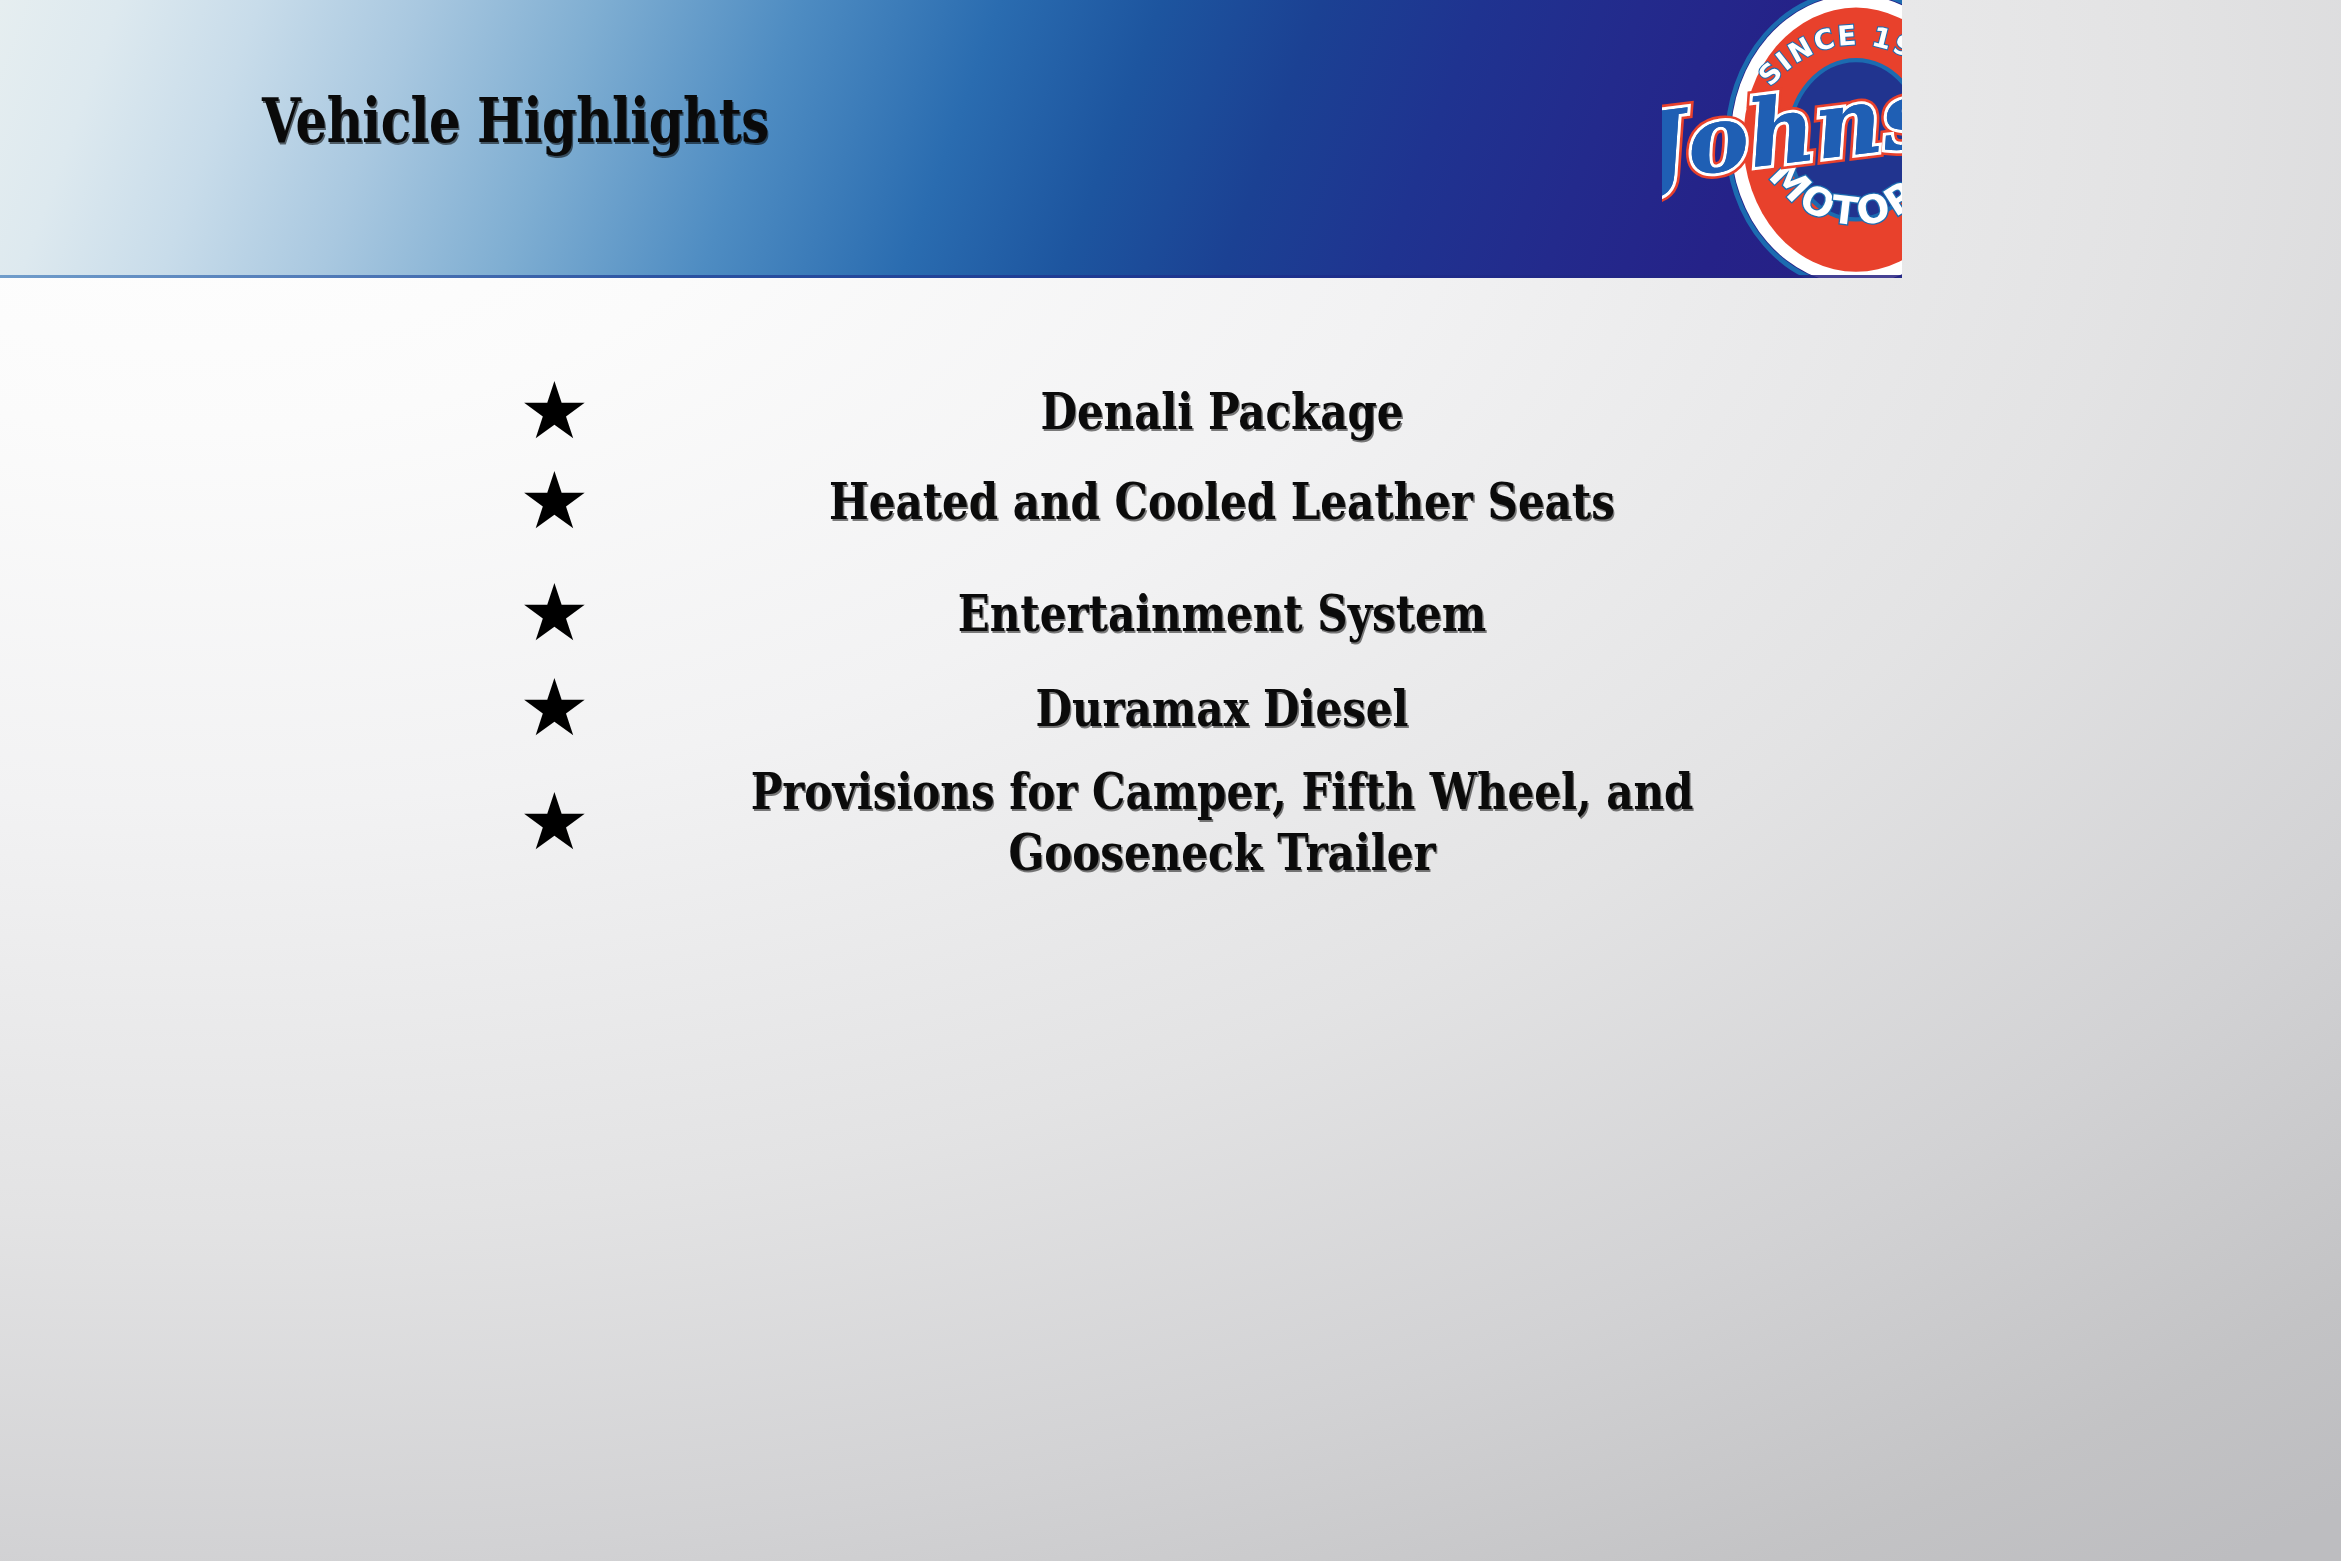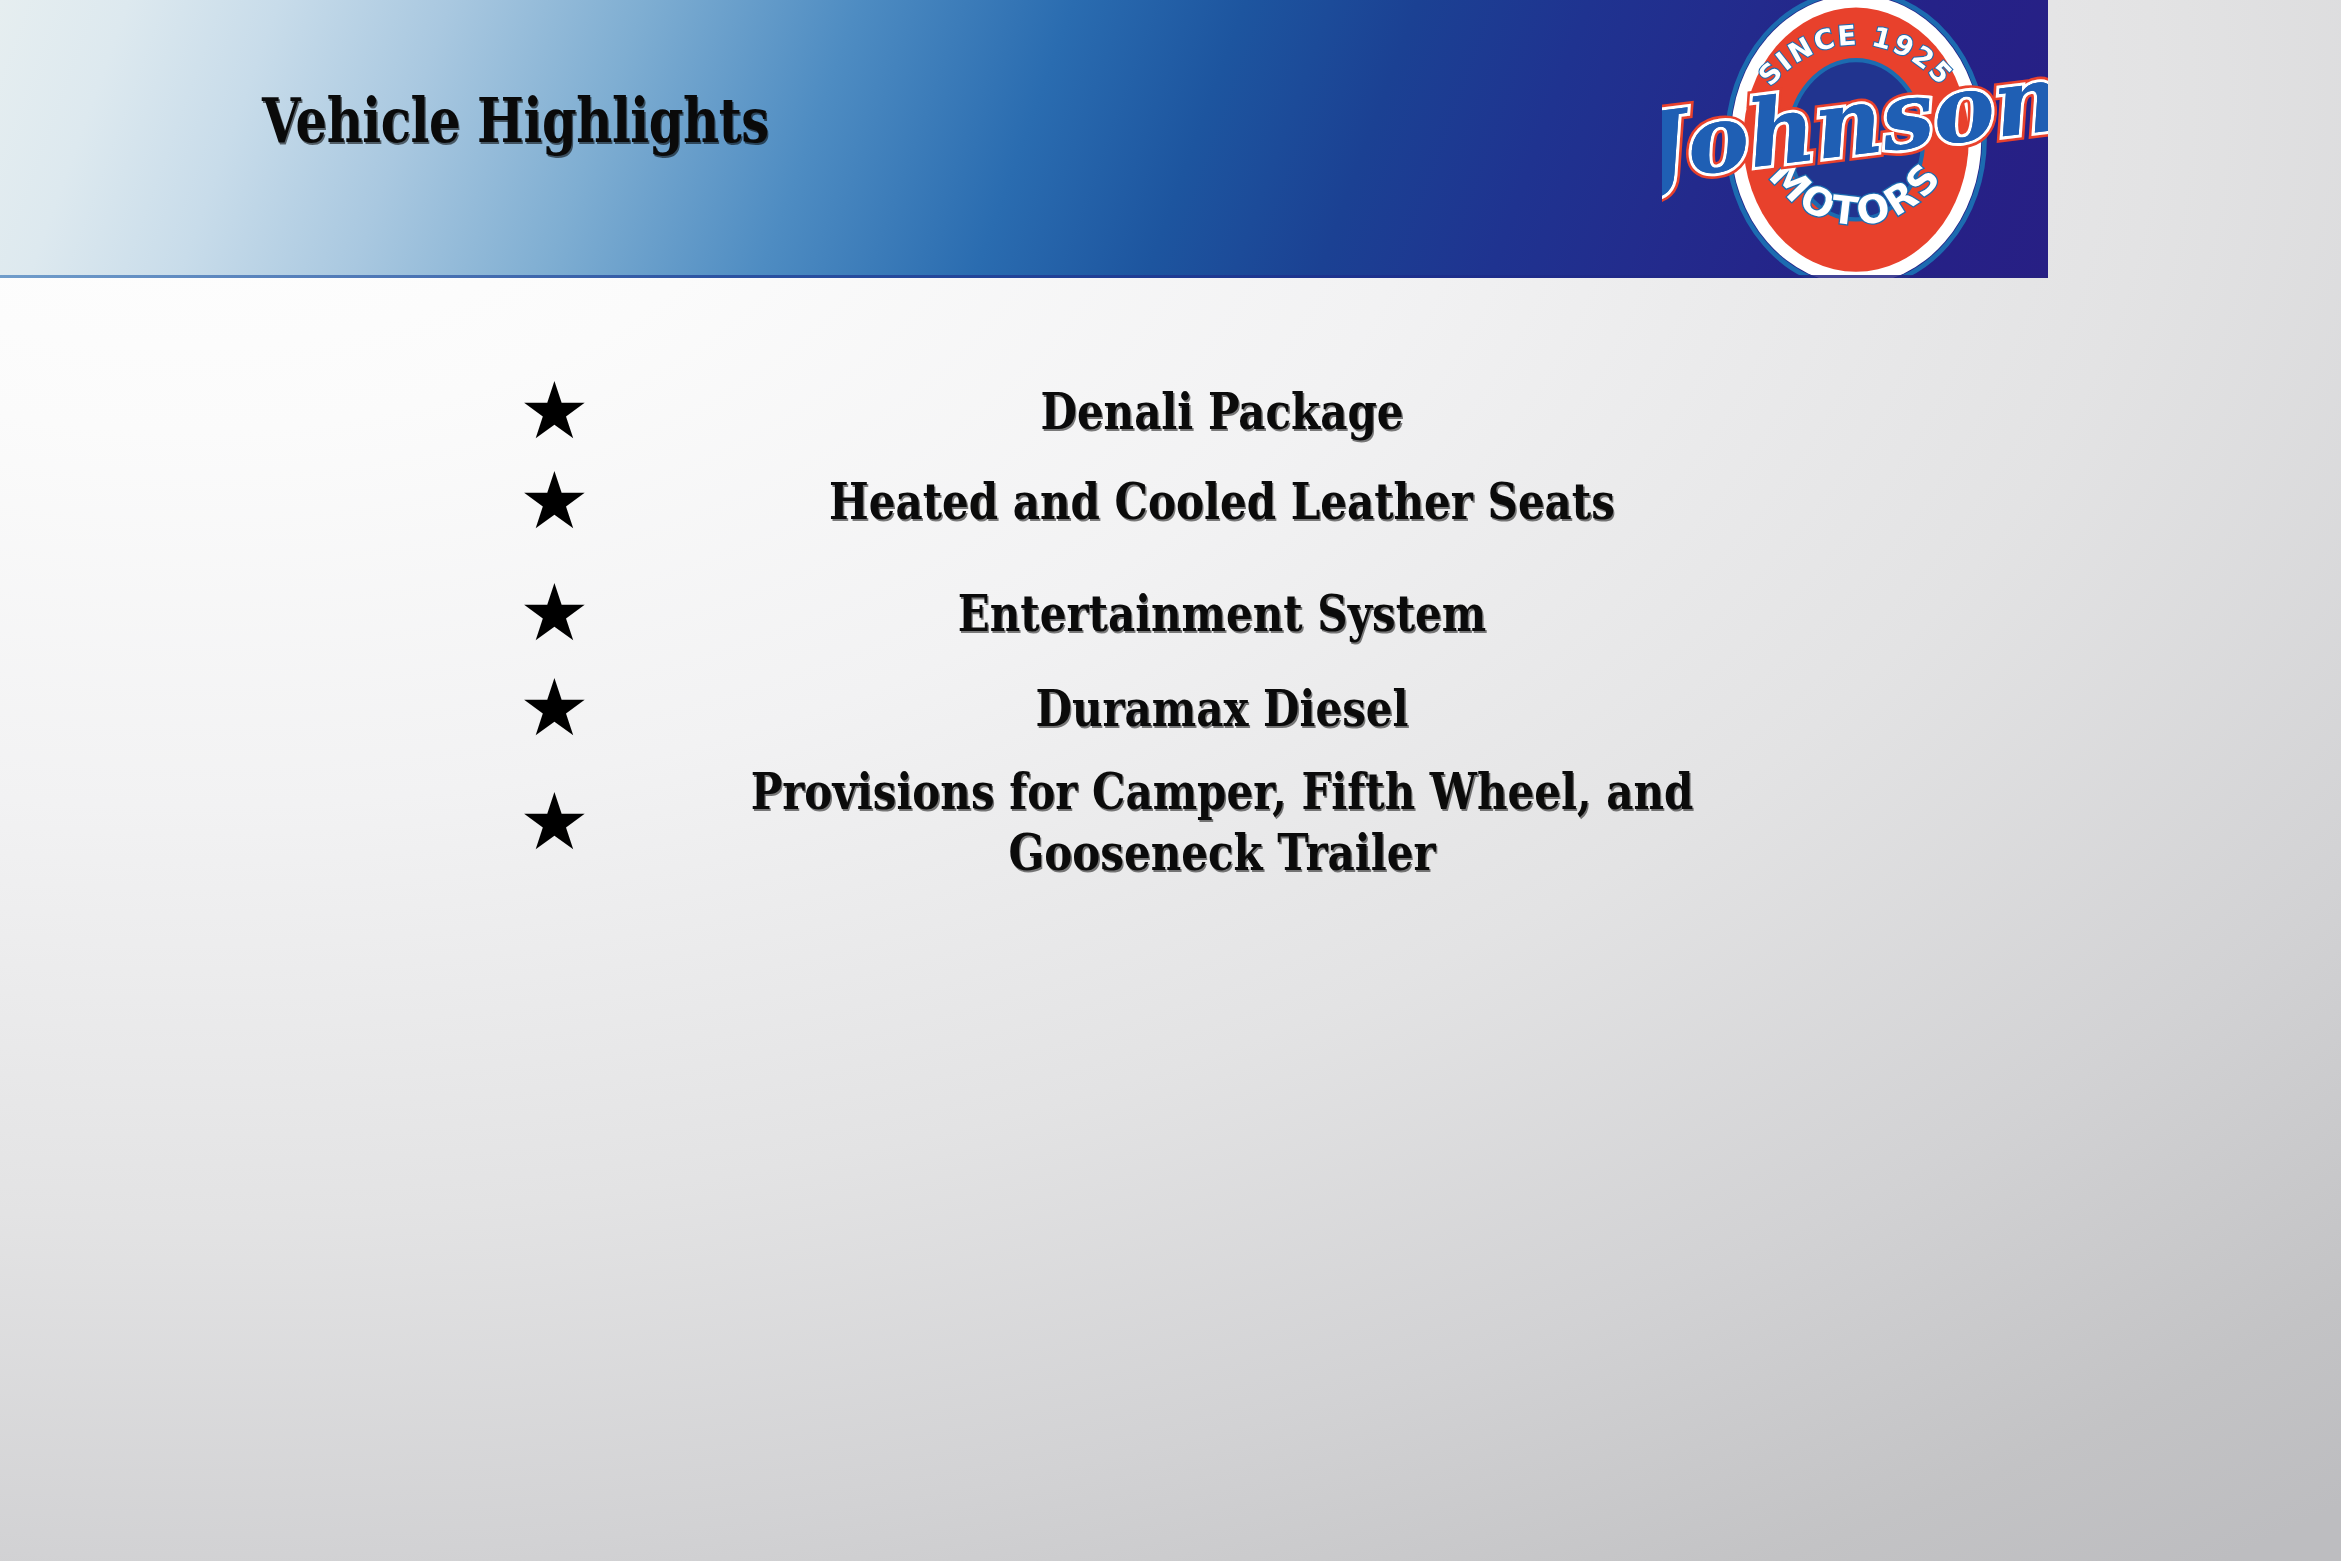--- a/index.html
+++ b/index.html
@@ -16,21 +16,21 @@
     height:1561px;
     overflow:hidden;
     background:
       radial-gradient(ellipse 140% 120% at 8% 6%, #ffffff 0%, #fbfbfb 18%, #f2f2f3 38%, #e3e3e4 60%, #d2d2d4 78%, #c3c3c5 92%, #bdbdc0 100%);
   }
 
   
   .banner {
     position:absolute;
     top:0; left:0;
-    width:2048px;
+    width:1902px;
     height:278px;
     overflow:hidden;
     background:
       linear-gradient(110deg,
         #e6eef0 0%,
         #dde9ef 6%,
         #c8dcea 13%,
         #a9c8e0 21%,
         #7faed2 30%,
         #4e8cc2 40%,

